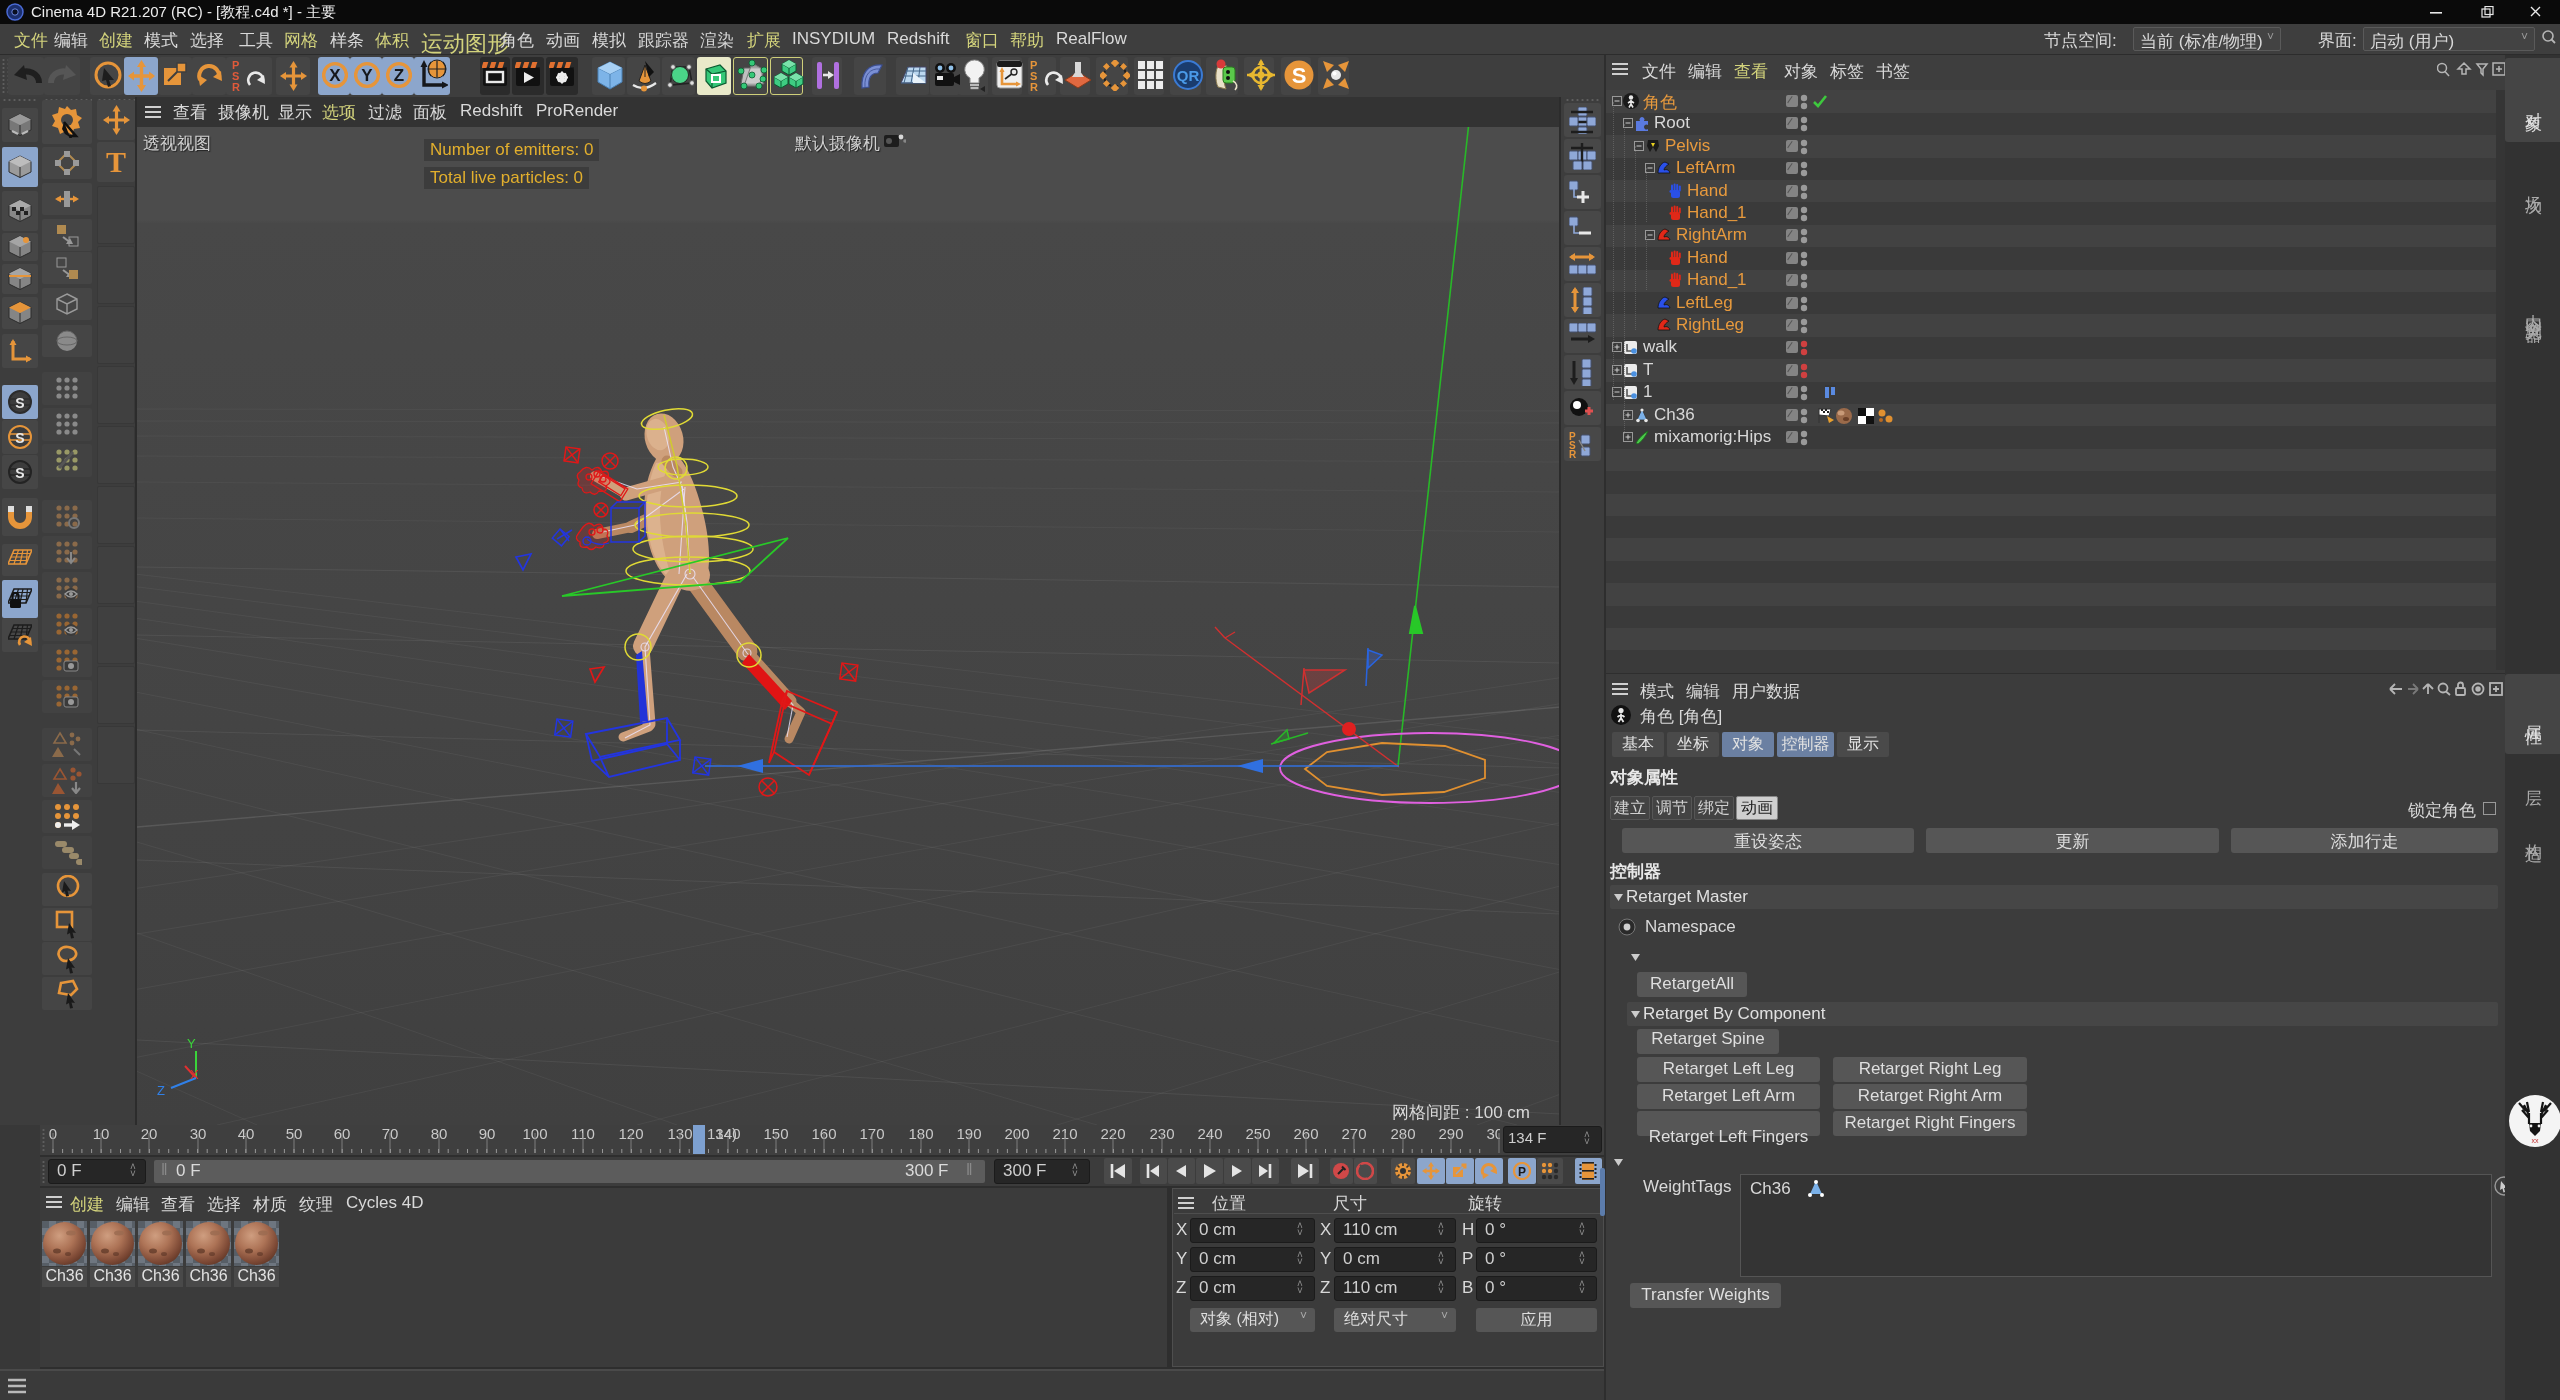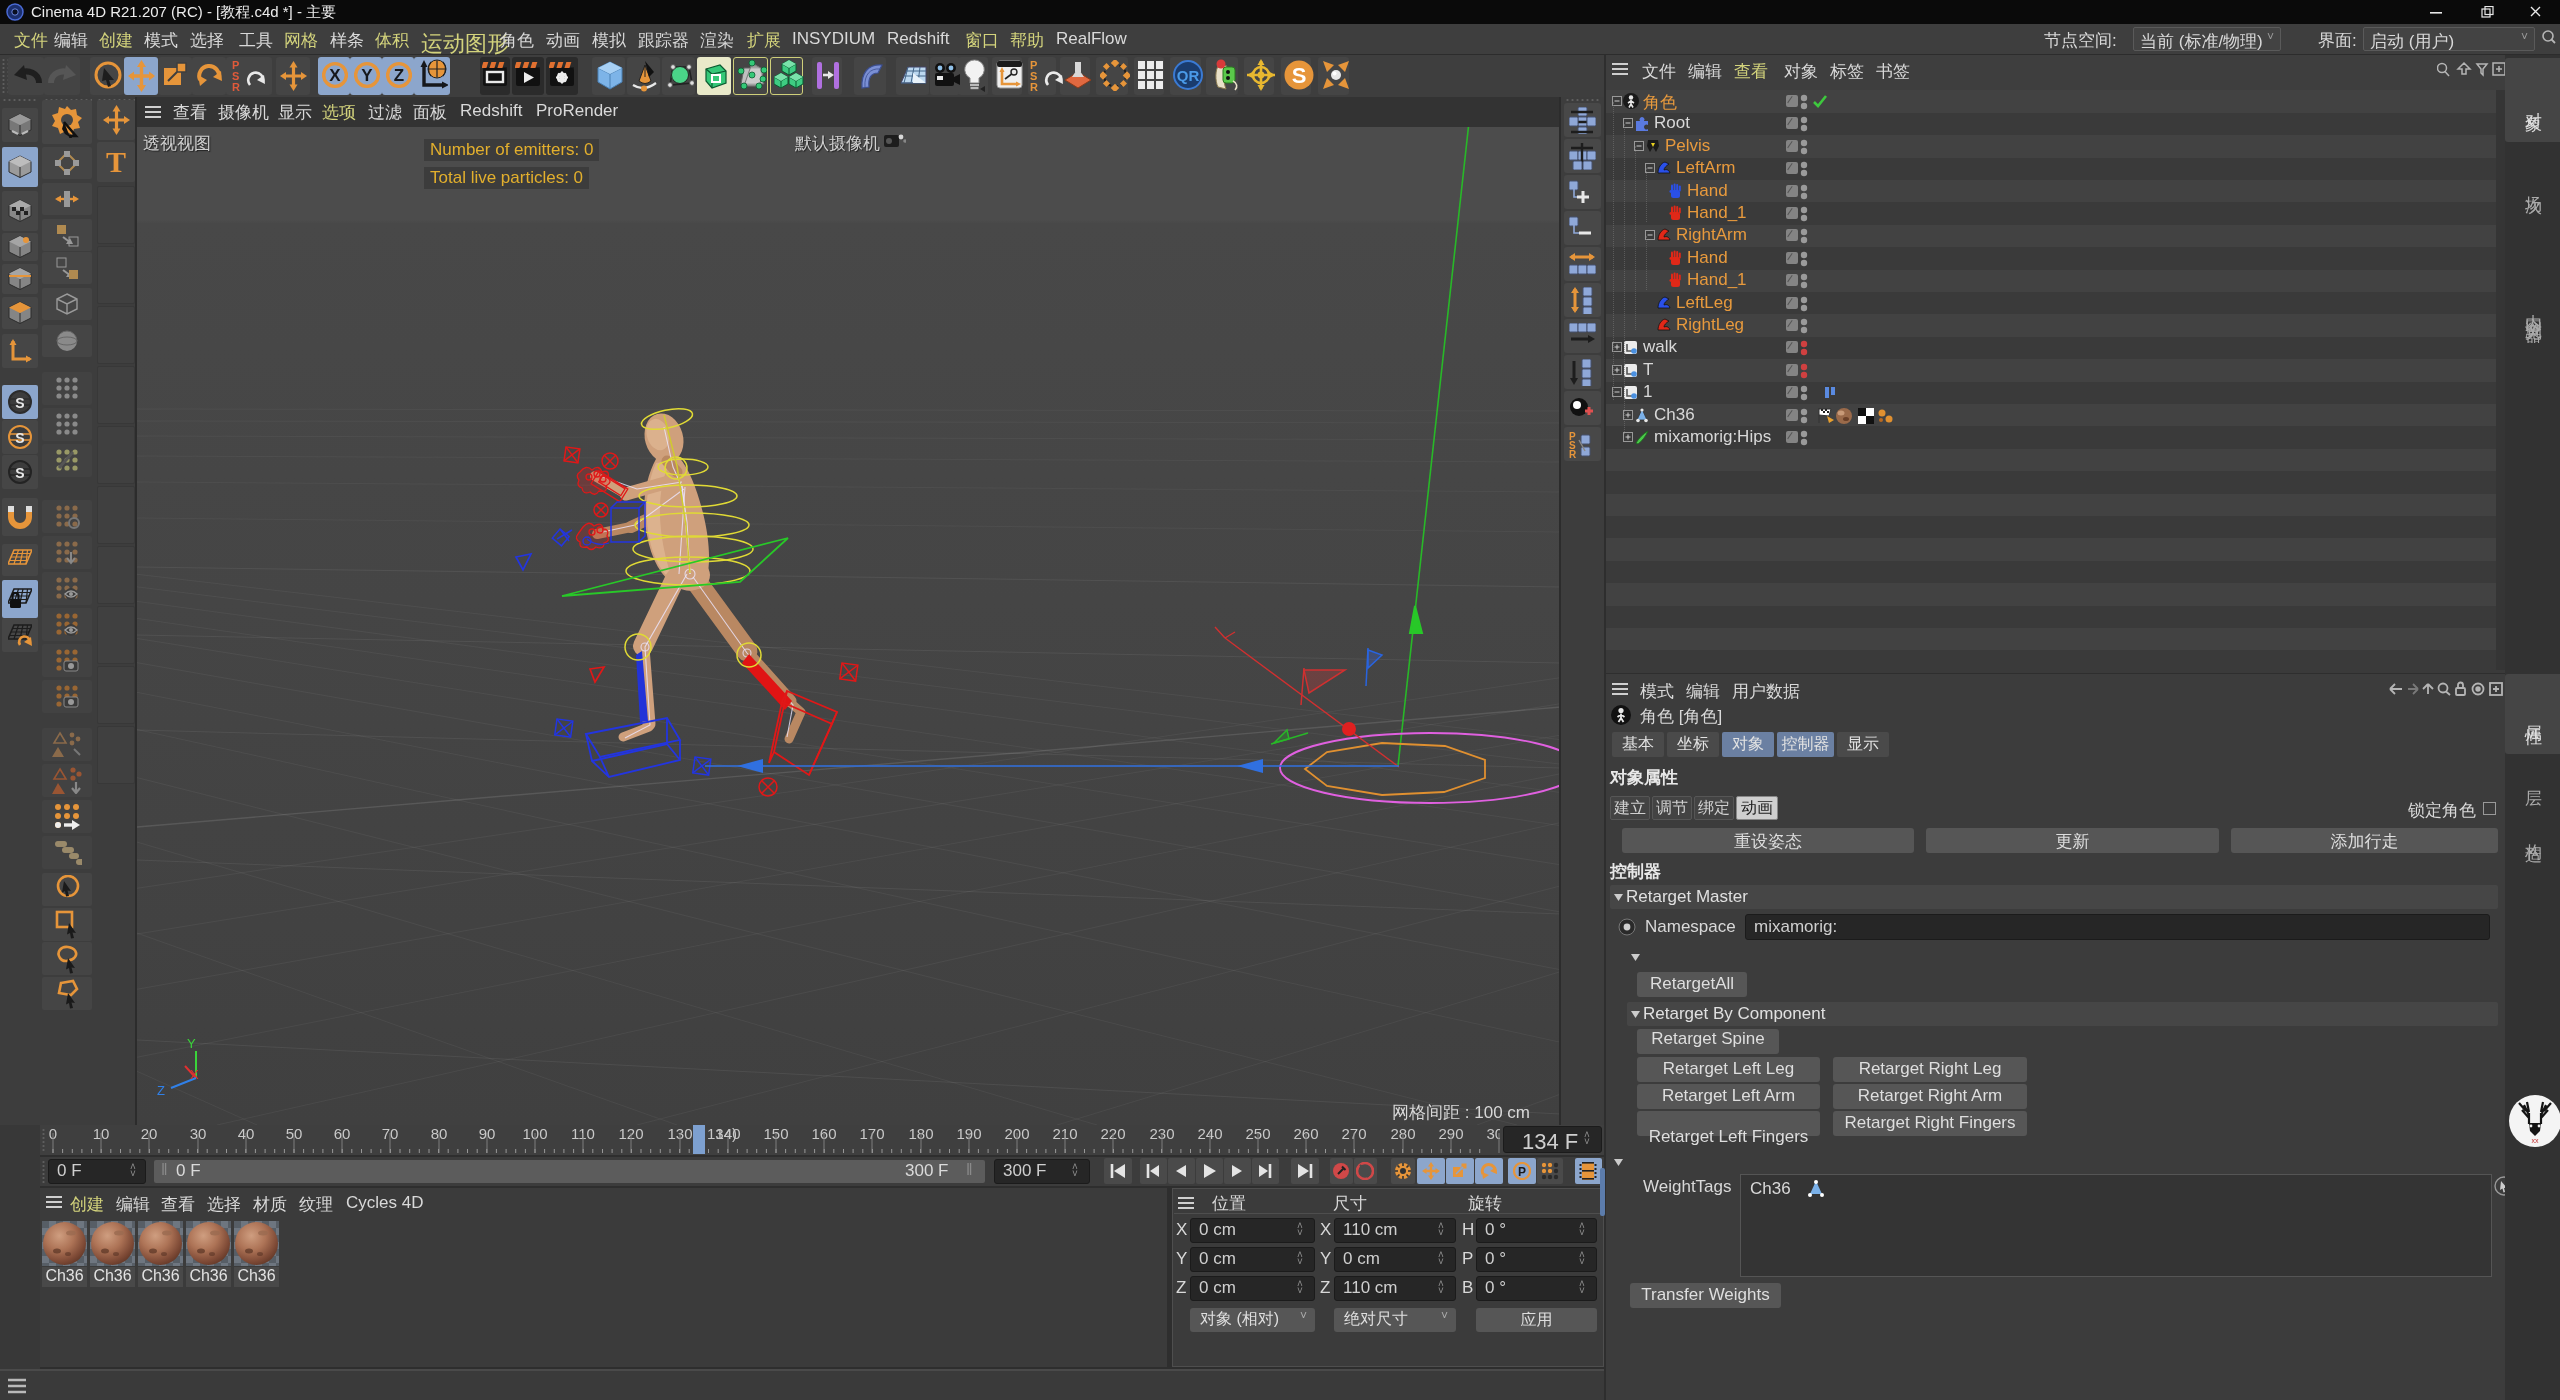--- a/index.html
+++ b/index.html
@@ -1327,21 +1327,21 @@
       <path d="M1381.9 24 L1381.9 28" stroke="#989898" stroke-width="1"></path>
       <path d="M1391.5 24 L1391.5 28" stroke="#989898" stroke-width="1"></path>
       <path d="M1401.2 24 L1401.2 28" stroke="#989898" stroke-width="1"></path>
       <path d="M1410.8 24 L1410.8 28" stroke="#989898" stroke-width="1"></path>
       <path d="M1420.4 24 L1420.4 28" stroke="#989898" stroke-width="1"></path>
       <path d="M1430.1 24 L1430.1 28" stroke="#989898" stroke-width="1"></path>
       <path d="M1439.7 24 L1439.7 28" stroke="#989898" stroke-width="1"></path>
       <rect x="653" y="0" width="12" height="29" fill="#7da0d0"></rect>
       <text x="667" y="14" font-size="15" fill="#c9c9c9">134)</text>
     </svg>
-    <div class="inp" style="left:1503px;top:1126px;width:99px;height:27px;font-size:22px;padding:2px 18px">134 F</div>
+    <div class="inp" style="left:1503px;top:1126px;width:99px;height:27px;font-size:15px;padding:2px 4px">134 F</div>
     <div class="spin" style="left:1584px;top:1131px">˄<br>˅</div>
     <div class="inp" style="left:48px;top:1159px;width:98px;height:25px;font-size:17px;padding:1px 8px">0 F</div>
     <div class="spin" style="left:130px;top:1163px">˄<br>˅</div>
     <div class="abs" style="left:154px;top:1160px;width:831px;height:23px;background:#5c5c5c;border-radius:2px"></div>
     <div class="abs" style="left:161px;top:1161px;font-size:16px;color:#8a8a8a">‖</div>
     <div class="abs" style="left:176px;top:1161px;font-size:17px;color:#dadada">0 F</div>
     <div class="abs" style="left:905px;top:1161px;font-size:17px;color:#dadada">300 F</div>
     <div class="abs" style="left:966px;top:1161px;font-size:16px;color:#8a8a8a">‖</div>
     <div class="inp" style="left:994px;top:1159px;width:96px;height:25px;font-size:17px;padding:1px 8px">300 F</div>
     <div class="spin" style="left:1072px;top:1163px">˄<br>˅</div>
@@ -1965,21 +1965,20 @@
     <div class="abs" style="left:1610px;top:860px;font-size:17px;font-weight:bold;color:#e8e8e8">控制器</div>
     <div class="band" style="left:1610px;top:885px;width:888px;height:24px;border-radius:2px;padding:2px 0 0 16px;font-size:17px">Retarget Master</div>
     <svg class="abs" style="left:1614px;top:894px" width="10" height="8" viewBox="0 0 10 8">
       <path d="M0 0 L9 0 L4.5 7 Z" fill="#ccc"></path>
     </svg>
     <svg class="abs" style="left:1618px;top:918px" width="18" height="18" viewBox="0 0 18 18">
       <circle cx="9" cy="9" r="8" fill="#2a2a2a" stroke="#777"></circle>
       <circle cx="9" cy="9" r="3.4" fill="#cfcfcf"></circle>
     </svg>
     <div class="abs wh" style="left:1645px;top:917px;font-size:17px">Namespace</div>
-    <div class="inp" style="left:1745px;top:914px;width:745px;height:26px;font-size:17px;padding:2px 8px">mixamorig:</div>
     <svg class="abs" style="left:1631px;top:954px" width="10" height="8" viewBox="0 0 10 8">
       <path d="M0 0 L9 0 L4.5 7 Z" fill="#ccc"></path>
     </svg>
     <div class="gbtn" style="left:1637px;top:972px;width:110px;height:25px;padding-top:2px;font-size:17px">RetargetAll</div>
     <div class="band" style="left:1627px;top:1002px;width:871px;height:24px;border-radius:2px;padding:2px 0 0 16px;font-size:17px">Retarget By Component</div>
     <svg class="abs" style="left:1631px;top:1011px" width="10" height="8" viewBox="0 0 10 8">
       <path d="M0 0 L9 0 L4.5 7 Z" fill="#ccc"></path>
     </svg>
     <div class="gbtn" style="left:1637px;top:1029px;width:142px;height:25px;padding-top:0;font-size:17px">Retarget Spine</div>
     <div class="gbtn" style="left:1637px;top:1057px;width:183px;height:25px;padding-top:2px;font-size:17px">Retarget Left Leg</div>

